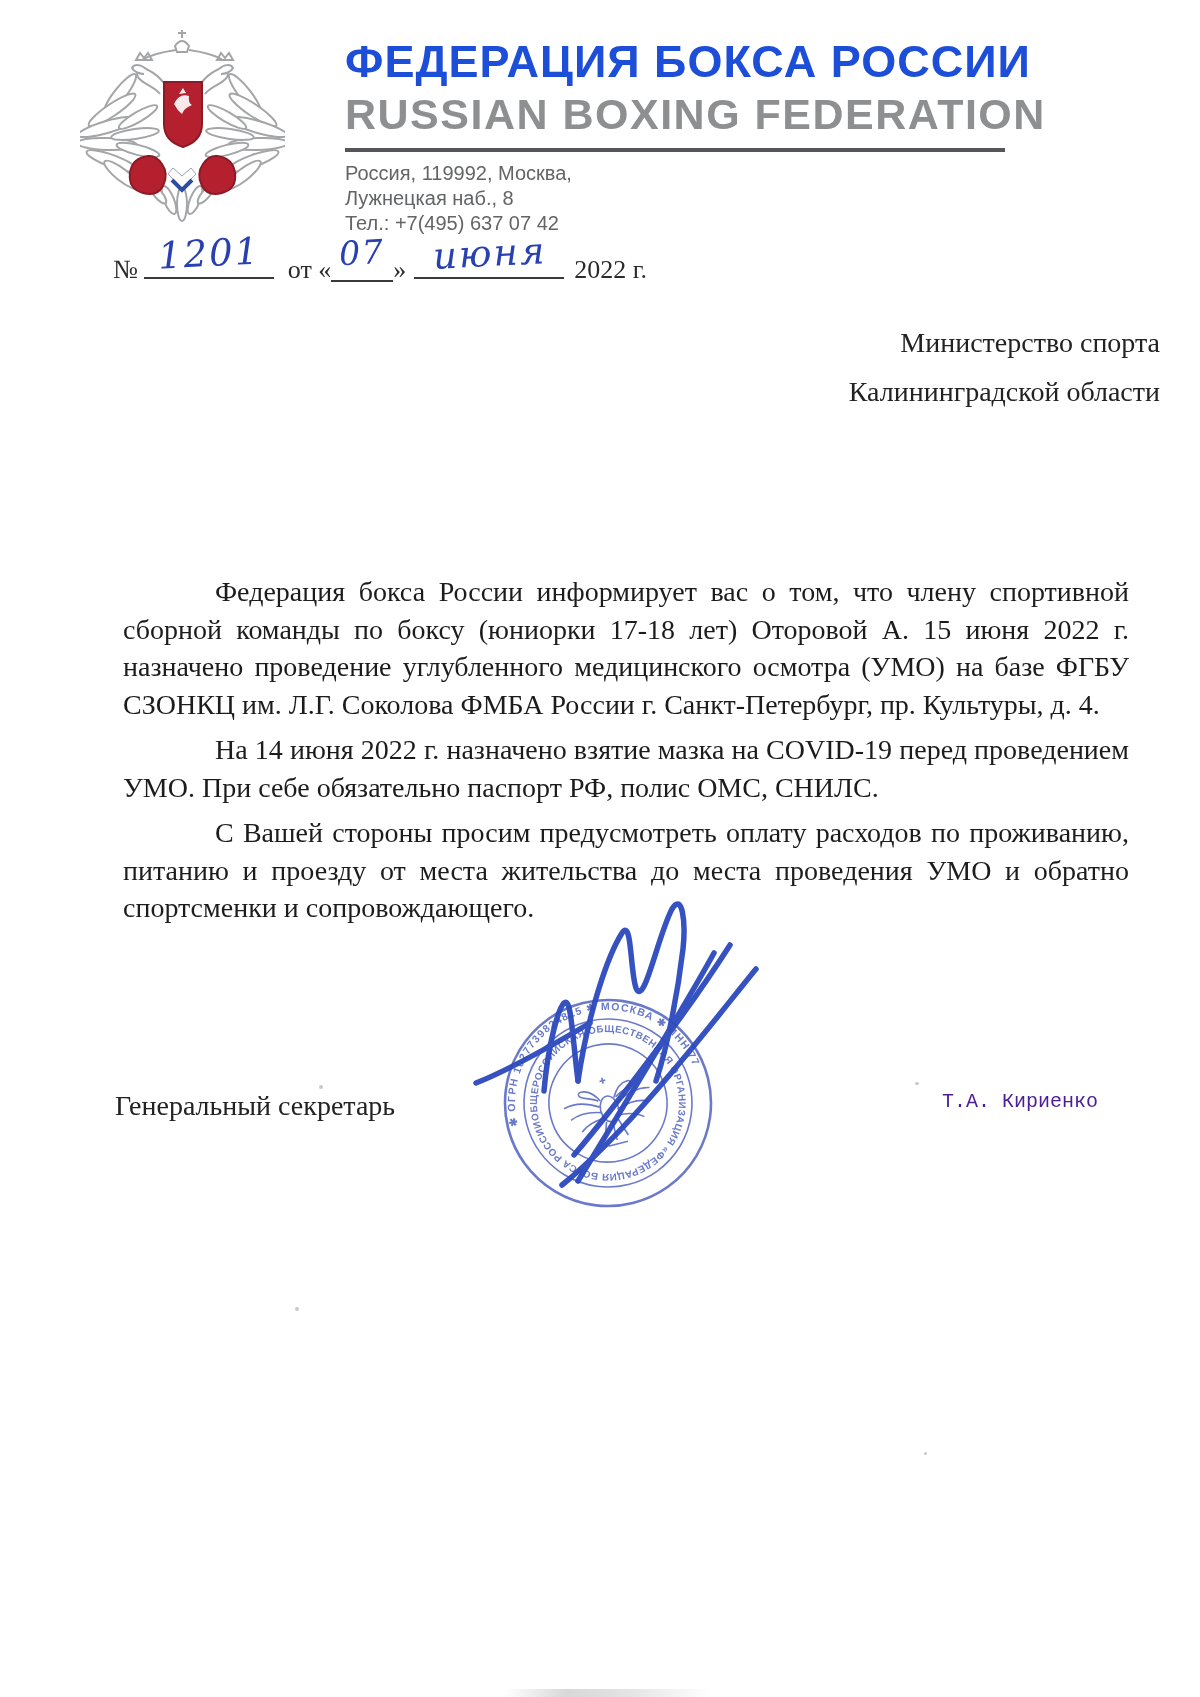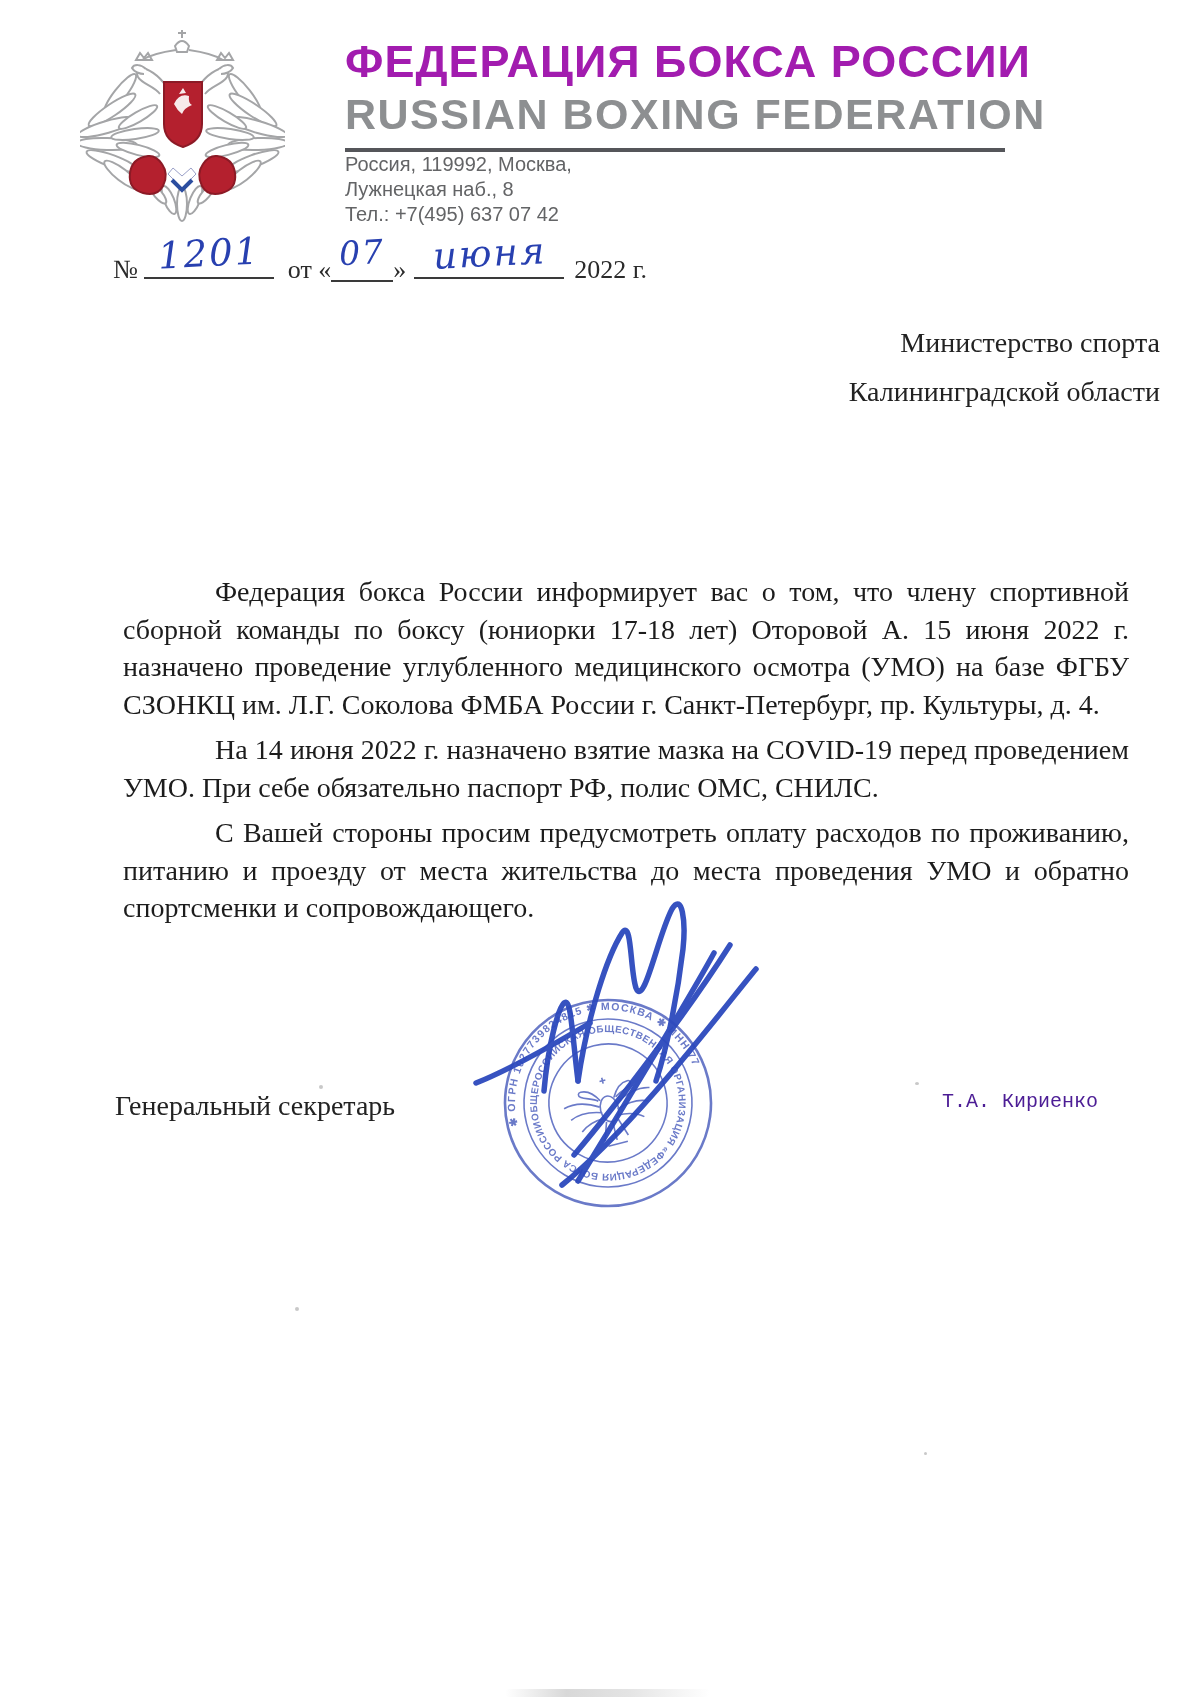--- a/index.html
+++ b/index.html
@@ -6,28 +6,28 @@
   .page{
     position:relative;width:1200px;height:1697px;background:#ffffff;
     margin:0 auto;overflow:hidden;
     font-family:"Liberation Serif", serif;color:#1f1f1f;
   }
   
   .emblem{position:absolute;left:80px;top:22px;width:205px;height:208px;}
   .masthead{position:absolute;left:345px;top:36px;width:665px;}
   .title-ru{
     font-family:"Liberation Sans", sans-serif;font-weight:bold;
-    font-size:45px;letter-spacing:1px;color:#a21caf;white-space:nowrap;
+    font-size:45px;letter-spacing:1px;color:#1d4ed8;white-space:nowrap;
   }
   .title-en{
     font-family:"Liberation Sans", sans-serif;font-weight:bold;
     font-size:43px;letter-spacing:1.5px;color:#8d8f91;white-space:nowrap;margin-top:2px;
   }
   .mast-divider{height:4px;background:#55565a;margin-top:9px;width:660px;}
-  .addr-row{display:flex;justify-content:space-between;width:645px;}
+  .addr-row{display:flex;justify-content:space-between;width:645px;margin-top:9px;}
   .addr{
     font-family:"Liberation Sans", sans-serif;font-size:20px;line-height:25px;
     color:#636466;
   }
   .addr-en{width:240px;}
   
   .docline{
     position:absolute;left:113px;top:247px;font-size:26px;color:#2b2b2b;
     white-space:nowrap;
   }

